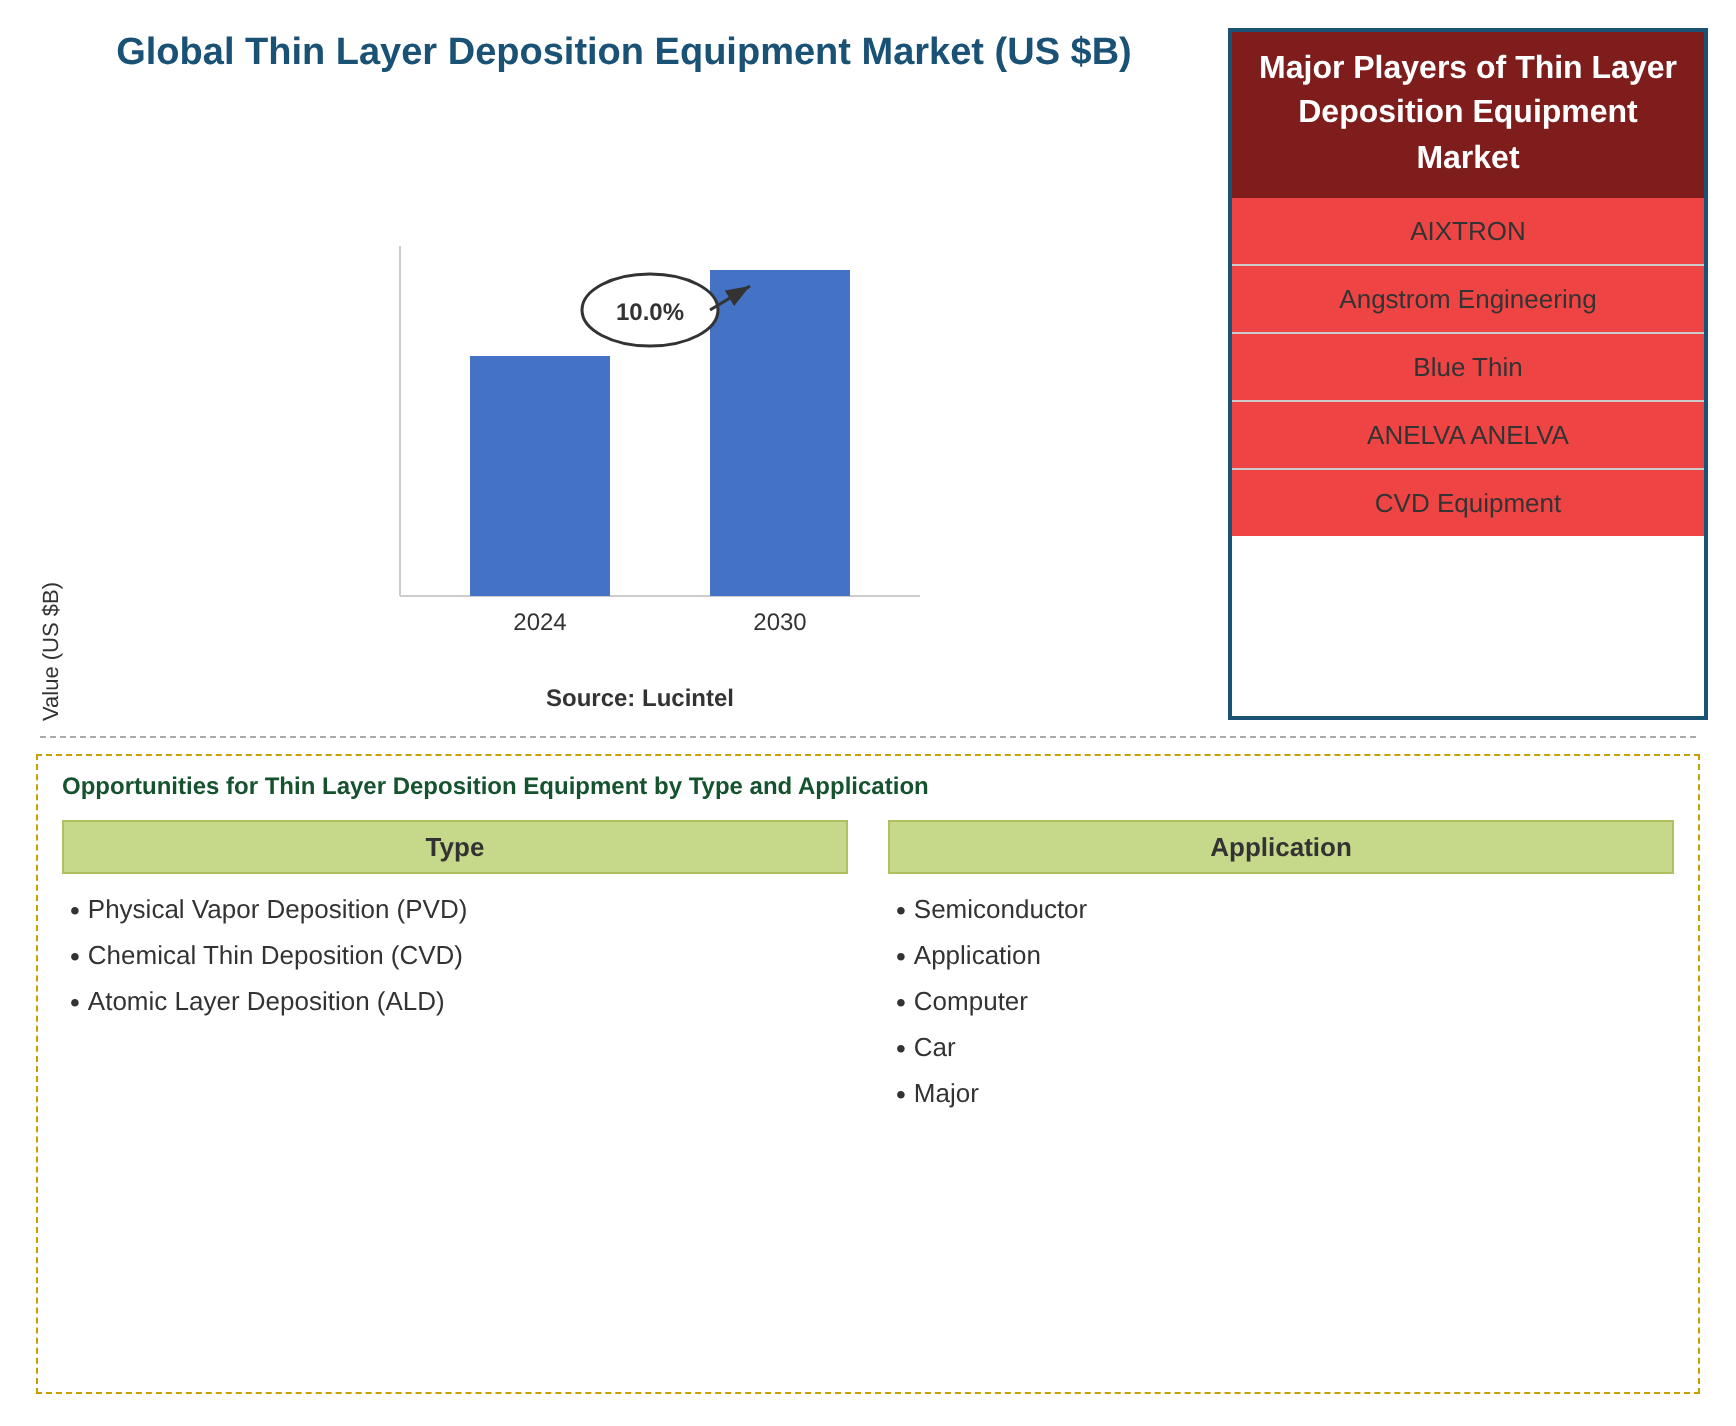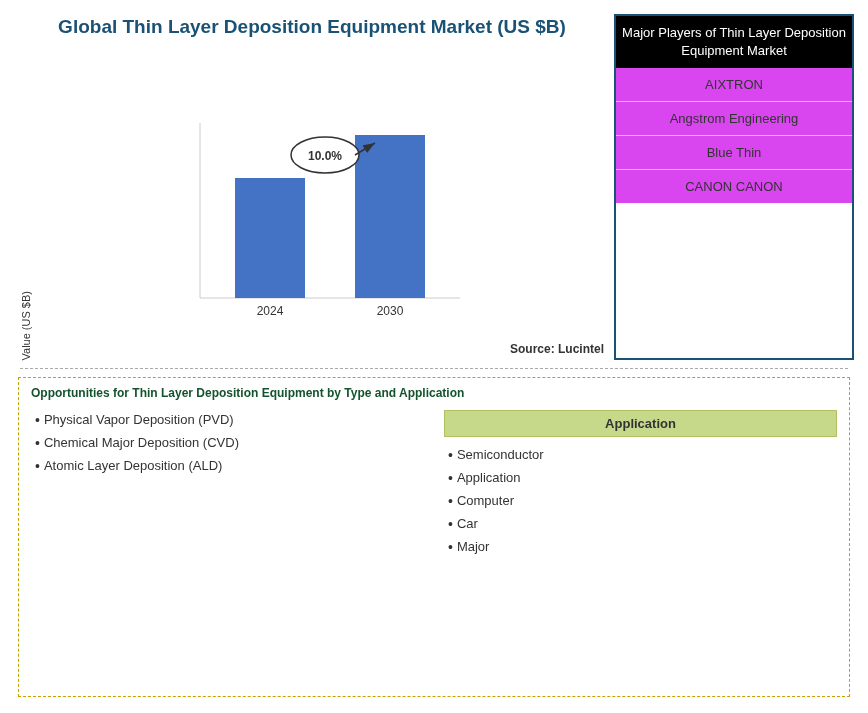--- a/index.html
+++ b/index.html
@@ -56,51 +56,51 @@
       padding-bottom: 20px;
       white-space: nowrap;
     }
     .chart-inner {
       flex: 1;
       display: flex;
       flex-direction: column;
       position: relative;
     }
     .source-text {
-      text-align: right;
+      text-align: center;
       font-size: 12px;
       font-weight: bold;
       color: #333;
       padding: 6px 0 4px 0;
     }
     
     .players-panel {
       width: 240px;
       border: 2px solid #1a5276;
       display: flex;
       flex-direction: column;
       margin-top: 4px;
       margin-right: 4px;
     }
     .players-header {
-      background: #000000;
+      background: #7f1d1d;
       color: #fff;
-      font-weight: normal;
+      font-weight: bold;
       text-align: center;
       padding: 8px 6px;
-      font-size: 13px;
+      font-size: 16px;
       line-height: 1.4;
     }
     .player-item {
       border-bottom: 1px solid #ccc;
       text-align: center;
       padding: 9px 6px;
       font-size: 13px;
       color: #333;
-      background: #d946ef;
+      background: #ef4444;
     }
     .player-item:last-child {
       border-bottom: none;
     }
     
     .divider {
       border-top: 1px dashed #aaa;
       margin: 2px 10px;
     }
     
@@ -201,39 +201,41 @@
           <div class="source-text">Source: Lucintel</div>
         </div>
       </div>
     </div>
 
     <div class="players-panel">
       <div class="players-header">Major Players of Thin Layer Deposition Equipment Market</div>
       <div class="player-item">AIXTRON</div>
       <div class="player-item">Angstrom Engineering</div>
       <div class="player-item">Blue Thin</div>
-      <div class="player-item">CANON CANON</div>
+      <div class="player-item">ANELVA ANELVA</div>
+      <div class="player-item">CVD Equipment</div>
     </div>
   </div>
 
   <div class="divider"></div>
 
   <div class="bottom-section">
     <div class="bottom-title">Opportunities for Thin Layer Deposition Equipment by Type and Application</div>
     <div class="columns-container">
 
       <div class="column">
+        <div class="column-header">Type</div>
         <div class="column-items">
           <div class="column-item">
             <span class="bullet">•</span>
             <span>Physical Vapor Deposition (PVD)</span>
           </div>
           <div class="column-item">
             <span class="bullet">•</span>
-            <span>Chemical Major Deposition (CVD)</span>
+            <span>Chemical Thin Deposition (CVD)</span>
           </div>
           <div class="column-item">
             <span class="bullet">•</span>
             <span>Atomic Layer Deposition (ALD)</span>
           </div>
         </div>
       </div>
 
       <div class="column">
         <div class="column-header">Application</div>

